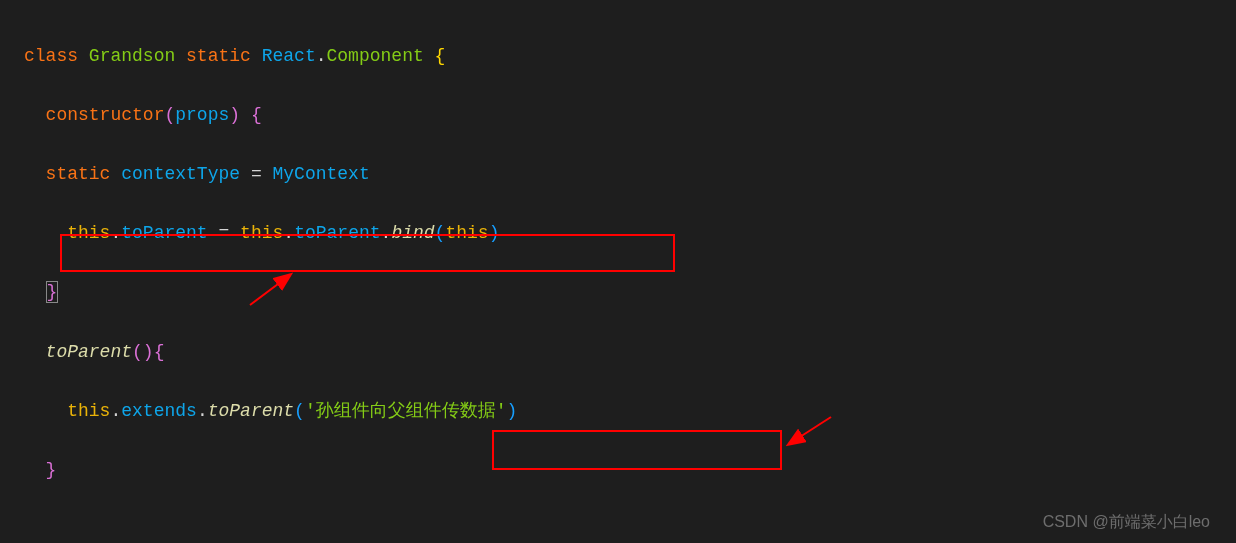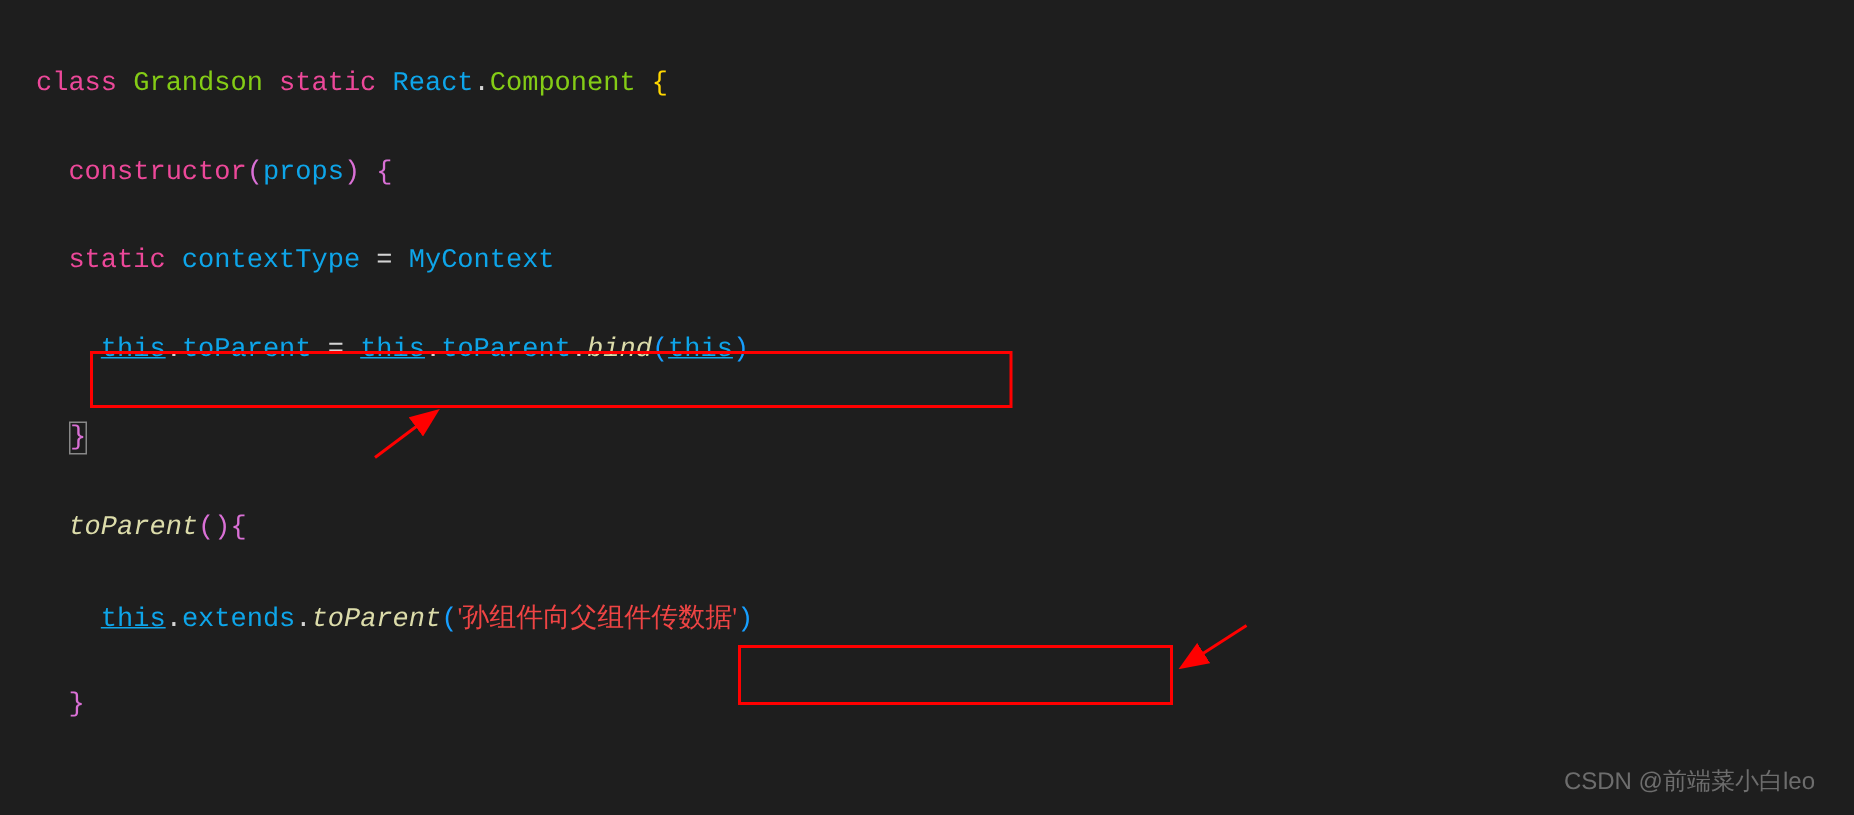--- a/index.html
+++ b/index.html
@@ -21,26 +21,26 @@
     }
     .code-container {
       white-space: pre;
       padding-left: 24px;
     }
     .line {
       display: block;
       height: 29.5px;
       white-space: pre;
     }
-    .k-blue { color: #ec4899; }
-    .k-this { color: #0ea5e9; text-decoration: underline; }
+    .k-blue { color: #f97316; }
+    .k-this { color: #eab308; }
     .class-name { color: #84cc16; }
     .method { color: #dcdcaa; font-style: italic; }
     .var { color: #0ea5e9; }
-    .string { color: #ef4444; font-family: Liberation Serif, serif; }
+    .string { color: #84cc16; }
     .punct { color: #d4d4d4; }
     .bracket-gold { color: #ffd700; }
     .bracket-pink { color: #da70d6; }
     .bracket-blue { color: #179fff; }
     
     .highlight-box {
       position: absolute;
       border: 2px solid #ff0000;
       pointer-events: none;
       z-index: 10;

